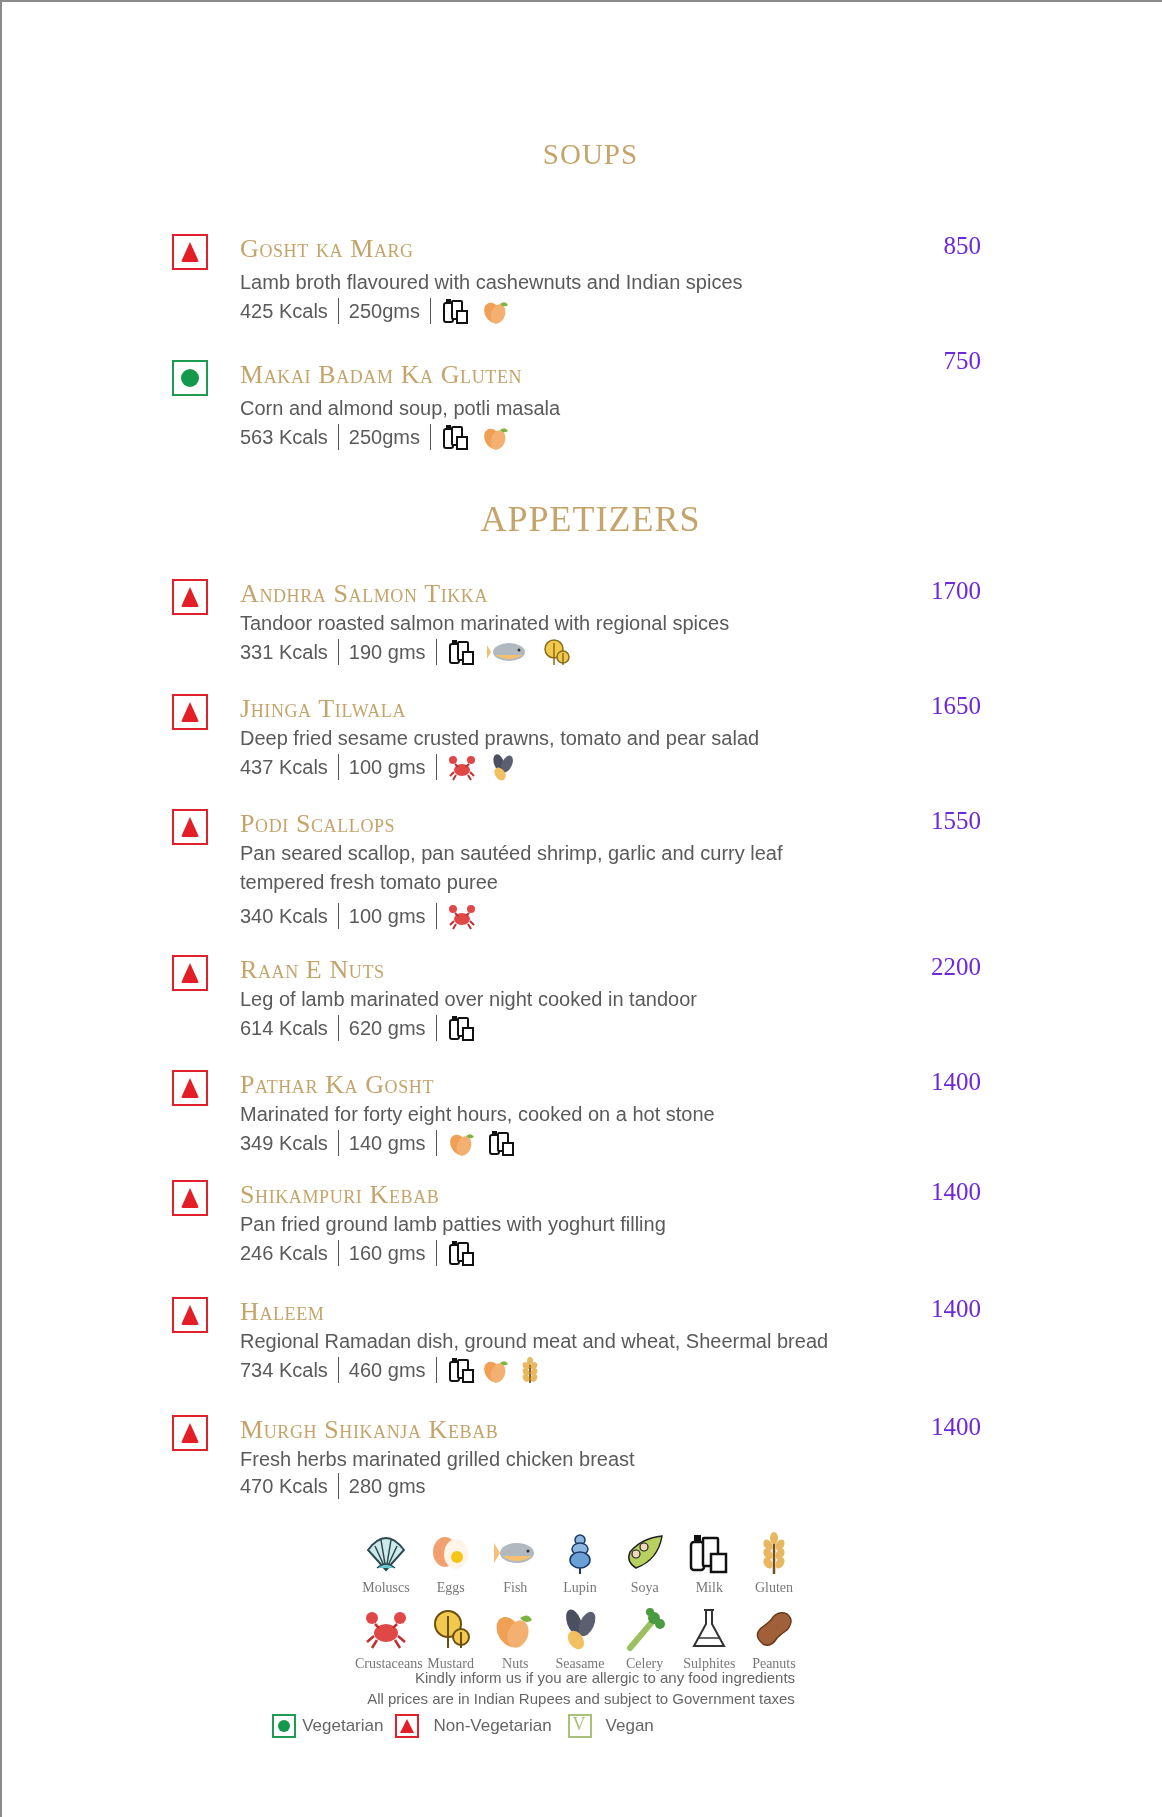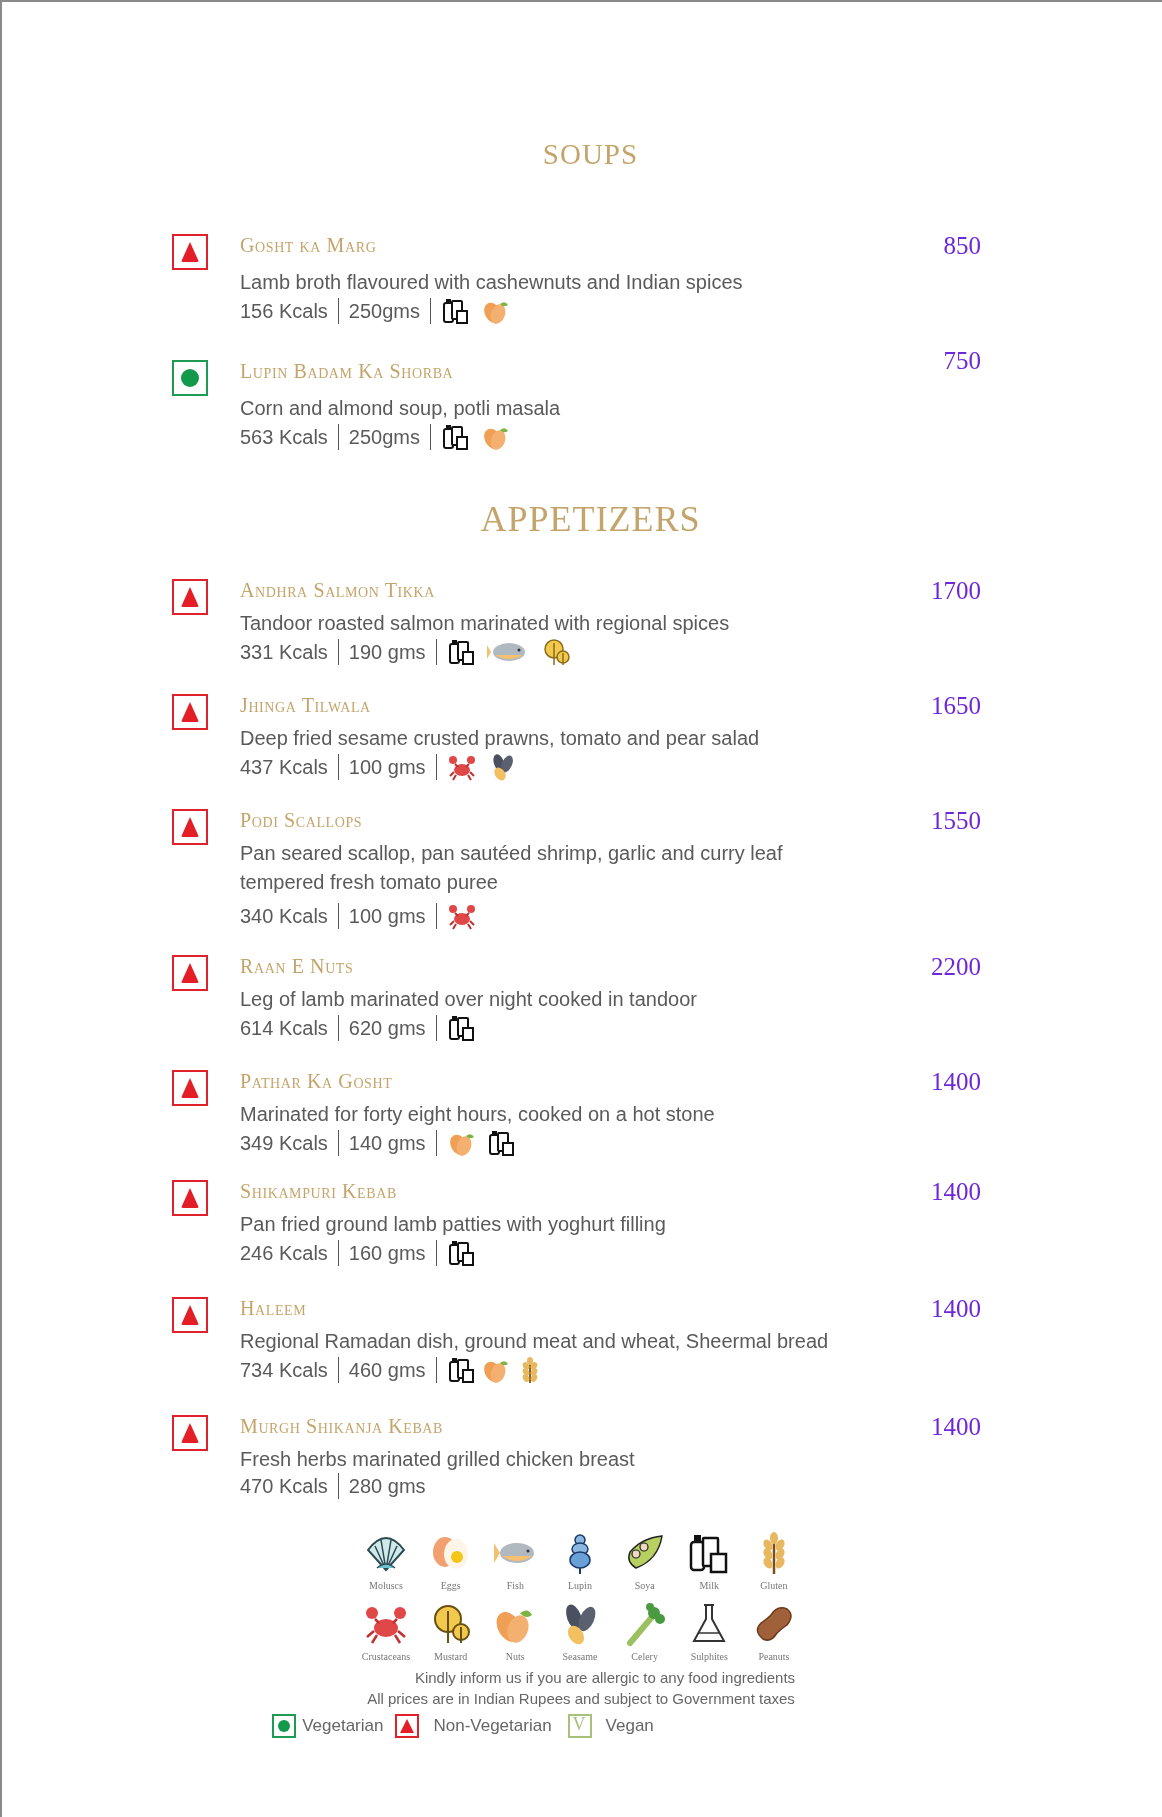--- a/index.html
+++ b/index.html
@@ -27,21 +27,21 @@
     border-left: 9px solid transparent; border-right: 9px solid transparent;
     border-bottom: 20px solid #e41e26; border-radius: 2px;
   }
   .indicator .dot {
     position: absolute; left: 7px; top: 7px; width: 18px; height: 18px;
     border-radius: 50%; background: #13994c;
   }
   .item-name {
     position: absolute; left: 240px; top: 0;
     font-family: "Liberation Serif", "DejaVu Serif", serif;
-    color: #c4a46a; font-size: 20px; font-variant: small-caps; letter-spacing: 0.6px;
+    color: #c4a46a; font-size: 26px; font-variant: small-caps; letter-spacing: 0.6px;
     white-space: nowrap;
   }
   .item-price {
     position: absolute; right: 181px; top: -2px;
     font-family: "Liberation Serif", "DejaVu Serif", serif;
     color: #6d28d9; font-size: 25px;
   }
   .item-desc {
     position: absolute; left: 240px; top: 34px;
     font-size: 20px; color: #5a5a5a; line-height: 29px; width: 620px;
@@ -52,21 +52,21 @@
   }
   .sep { display: inline-block; width: 1px; height: 26px; background: #555; margin: 0 10px; }
   .allergen-icon { display: inline-block; width: 30px; height: 30px; margin-right: 10px; vertical-align: middle; }
   .allergen-icon svg { width: 30px; height: 30px; }
 
   .legend { position: absolute; left: 355px; top: 1530px; width: 450px; }
   .legend-row { display: flex; justify-content: space-between; width: 450px; }
   .legend-row.r2 { margin-top: 10px; }
   .legend-cell { width: 62px; text-align: center; }
   .legend-cell svg { width: 46px; height: 46px; display: block; margin: 0 auto; }
-  .legend-label { font-size: 10px; color: #777; margin-top: 4px; font-family: "Liberation Serif", serif; }
+  .legend-label { font-size: 14px; color: #777; margin-top: 4px; font-family: "Liberation Serif", serif; }
 
   .footer-note {
     position: absolute; left: 0; width: 1162px; text-align: center;
     font-size: 15px; color: #666;
   }
   .footer-note.n1 { top: 1669px; margin-left: 24px; }
   .footer-note.n2 { top: 1690px; }
   .diet-legend {
     position: absolute; top: 1714px; left: 0; width: 932px;
     display: flex; justify-content: center; align-items: center; font-size: 17px; color: #666;
@@ -89,21 +89,21 @@
 <div class="section-title soups">SOUPS</div>
 
 <div class="item" style="top:234px">
   <div class="indicator" style="top:0">
       <div class="tri"></div>
     </div>
   <div class="item-name">Gosht ka Marg</div>
   <div class="item-price">850</div>
   <div class="item-desc">Lamb broth flavoured with cashewnuts and Indian spices</div>
   <div class="item-meta" style="top:62px">
-    <span>156 Kcals</span>
+    <span>425 Kcals</span>
       <span class="sep"></span>
     <span>250gms</span>
       <span class="sep"></span>
     <span class="allergen-icon"><svg viewBox="0 0 30 30">
           <rect x="3" y="7" width="9" height="19" rx="2" fill="#fff" stroke="#111" stroke-width="2"></rect>
           <rect x="5" y="3" width="5" height="4" fill="#111"></rect>
           <rect x="11" y="5" width="10" height="18" rx="1" fill="#fff" stroke="#111" stroke-width="2"></rect>
           <rect x="16" y="15" width="10" height="12" fill="#fff" stroke="#111" stroke-width="2"></rect>
         </svg></span>
     <span class="allergen-icon"><svg viewBox="0 0 30 30">
@@ -111,21 +111,21 @@
           <ellipse cx="17" cy="18" rx="7" ry="10" transform="rotate(20 17 18)" fill="#f3b070"></ellipse>
           <path d="M19 8 q5 -4 8 1 q-4 3 -8 -1z" fill="#7cb342"></path>
         </svg></span>
   </div>
 </div>
 
 <div class="item" style="top:360px">
   <div class="indicator veg" style="top:0">
       <div class="dot"></div>
     </div>
-  <div class="item-name">Lupin Badam Ka Shorba</div>
+  <div class="item-name">Makai Badam Ka Gluten</div>
   <div class="item-price" style="top:-13px">750</div>
   <div class="item-desc">Corn and almond soup, potli masala</div>
   <div class="item-meta" style="top:62px">
     <span>563 Kcals</span>
       <span class="sep"></span>
     <span>250gms</span>
       <span class="sep"></span>
     <span class="allergen-icon"><svg viewBox="0 0 30 30">
           <rect x="3" y="7" width="9" height="19" rx="2" fill="#fff" stroke="#111" stroke-width="2"></rect>
           <rect x="5" y="3" width="5" height="4" fill="#111"></rect>

